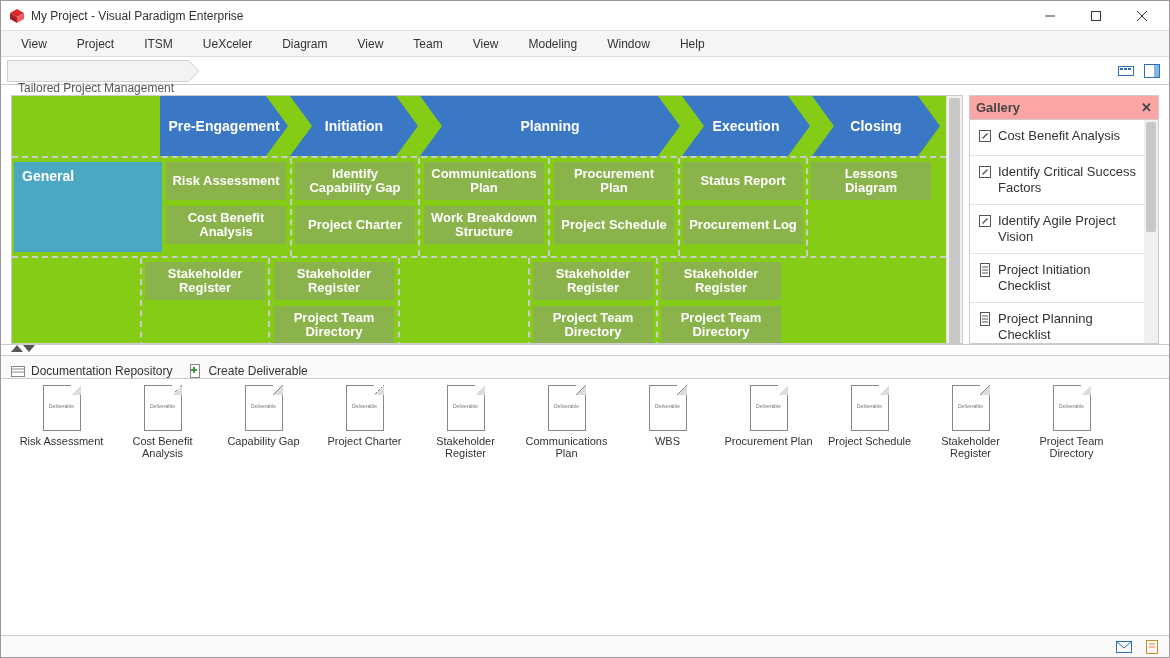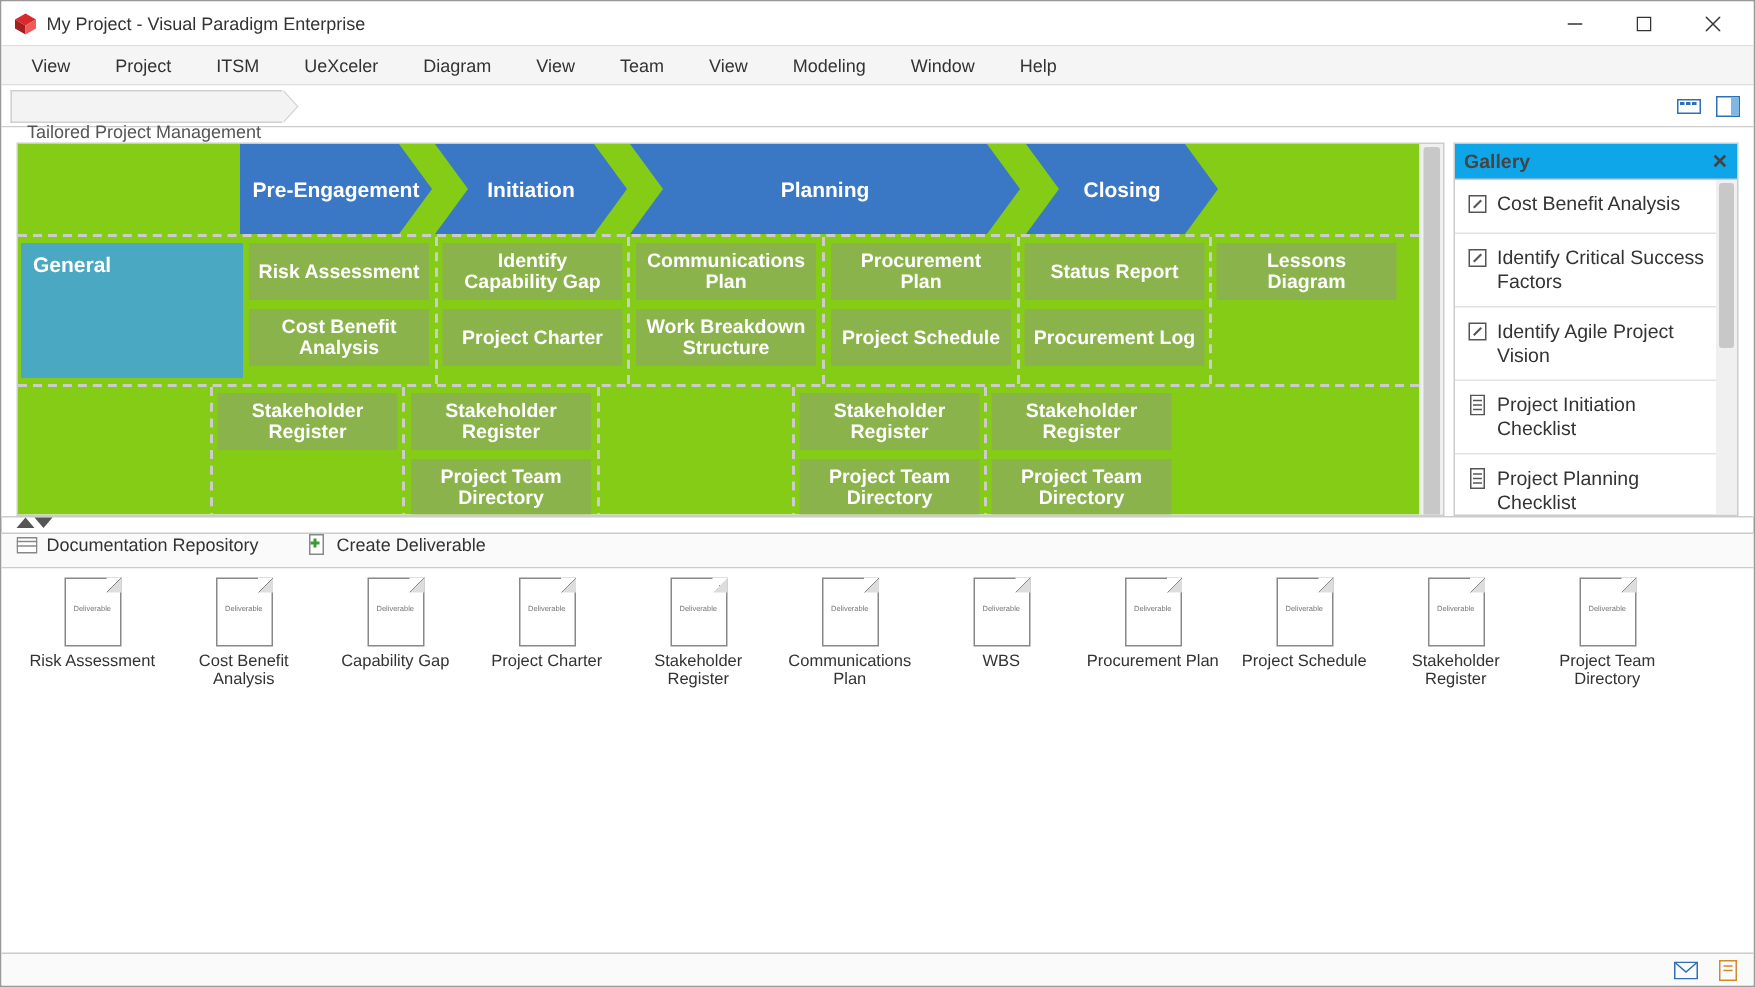--- a/index.html
+++ b/index.html
@@ -30,35 +30,35 @@
   .rows{}
   .row{display:flex;border-top:2px dashed #ccc}
   .row .label{width:148px;min-height:90px;background:#4ba8c2;color:#fff;font-weight:bold;font-size:14px;padding:6px 8px;flex-shrink:0;margin:4px 0 4px 2px}
   .row .cells{flex:1;display:flex}
   .cell{border-left:2px dashed #ccc;padding:4px 6px;display:flex;flex-direction:column;gap:6px;align-items:center}
   .cell:first-child{border-left:none}
   .card{background:#8bb34c;color:#fff;font-weight:bold;font-size:13px;width:120px;min-height:38px;display:flex;align-items:center;justify-content:center;text-align:center;padding:4px 6px;line-height:14px;cursor:pointer}
   .vscroll{width:16px;background:#f0f0f0;border-left:1px solid #ddd;position:relative}
   .vscroll .thumb{position:absolute;left:2px;right:2px;top:2px;height:270px;background:#c8c8c8;border-radius:2px}
   .gallery{width:190px;border:1px solid #ccc;display:flex;flex-direction:column;background:#fff}
-  .gallery-head{background:#0ea5e9;border-bottom:1px solid #ccc;padding:4px 6px;display:flex;align-items:center;font-weight:bold;font-size:13px;color:#444}
+  .gallery-head{background:#fca5a5;border-bottom:1px solid #ccc;padding:4px 6px;display:flex;align-items:center;font-weight:bold;font-size:13px;color:#444}
   .gallery-head .gx{margin-left:auto;cursor:pointer;font-weight:bold}
   .gallery-select{margin:4px 6px;border:1px solid #bbb;background:#f4f4f4;padding:3px 6px;font-size:12px;display:flex;align-items:center;cursor:pointer}
   .gallery-select .caret{margin-left:auto}
   .gallery-body{flex:1;overflow:hidden;position:relative}
   .gallery-list{position:absolute;inset:0 14px 0 0;overflow:hidden}
   .gitem{padding:8px 8px;border-bottom:1px solid #e2e2e2;display:flex;align-items:flex-start;gap:6px;font-size:13px;cursor:pointer;line-height:16px}
   .gitem svg{flex-shrink:0;margin-top:1px}
   .gallery-scroll{position:absolute;top:0;right:0;bottom:0;width:14px;background:#f0f0f0}
   .gallery-scroll .thumb{position:absolute;left:2px;right:2px;top:2px;height:110px;background:#c8c8c8;border-radius:2px}
   .triangles{height:10px;padding-left:10px;display:flex;gap:0}
   .triangles span{width:0;height:0;border-left:6px solid transparent;border-right:6px solid transparent}
   .triangles .up{border-bottom:7px solid #555}
   .triangles .down{border-top:7px solid #555}
-  .doctoolbar{height:24px;border-top:1px solid #ccc;border-bottom:1px solid #ccc;background:#fafafa;display:flex;align-items:flex-start;padding:0 10px;gap:32px}
+  .doctoolbar{height:24px;border-top:1px solid #ccc;border-bottom:1px solid #ccc;background:#fafafa;display:flex;align-items:flex-end;padding:0 10px;gap:16px}
   .doctoolbar .tbtn{display:flex;align-items:center;gap:6px;cursor:pointer;font-size:12px}
   .repo{flex:1;display:flex;align-items:flex-start;gap:0;padding:6px 10px 2px 10px;overflow:hidden;background:#fff}
   .deliv{width:101px;display:flex;flex-direction:column;align-items:center;gap:4px;cursor:pointer;text-align:center;font-size:11px;line-height:12px}
   .deliv .thumb{width:38px;height:46px;border:1px solid #888;background:#fff;position:relative}
   .deliv .thumb:before{content:"";position:absolute;top:-1px;right:-1px;width:10px;height:10px;background:linear-gradient(135deg,#fff 0 50%,#888 50% 52%,#ddd 52% 100%);}
   .deliv .thumb .tag{position:absolute;top:14px;left:3px;right:3px;font-size:5px;color:#777;text-align:center}
   .statusbar{height:22px;border-top:1px solid #ccc;background:#fafafa;display:flex;align-items:center;justify-content:flex-end;padding:0 8px;gap:10px}
   .statusbar .sicon{width:18px;height:18px;display:flex;align-items:center;justify-content:center;cursor:pointer}
 </style>
 </head>
@@ -136,20 +136,23 @@
             </div>
             <div style="width: 2px;"></div>
             <div class="phase arrow" style="width: 128px;">
               <div class="ptxt">Initiation</div>
             </div>
             <div style="width: 2px;"></div>
             <div class="phase arrow" style="width: 260px;">
               <div class="ptxt">Planning</div>
             </div>
             <div style="width: 2px;"></div>
+            <div class="phase arrow" style="width: 128px;">
+              <div class="ptxt">Execution</div>
+            </div>
             <div style="width: 2px;"></div>
             <div class="phase arrow" style="width: 128px;">
               <div class="ptxt">Closing</div>
             </div>
           </div>
           <div class="rows">
             <div class="row">
               <div class="label">General</div>
               <div class="cells">
                 <div class="cell" style="width: 128px;">

